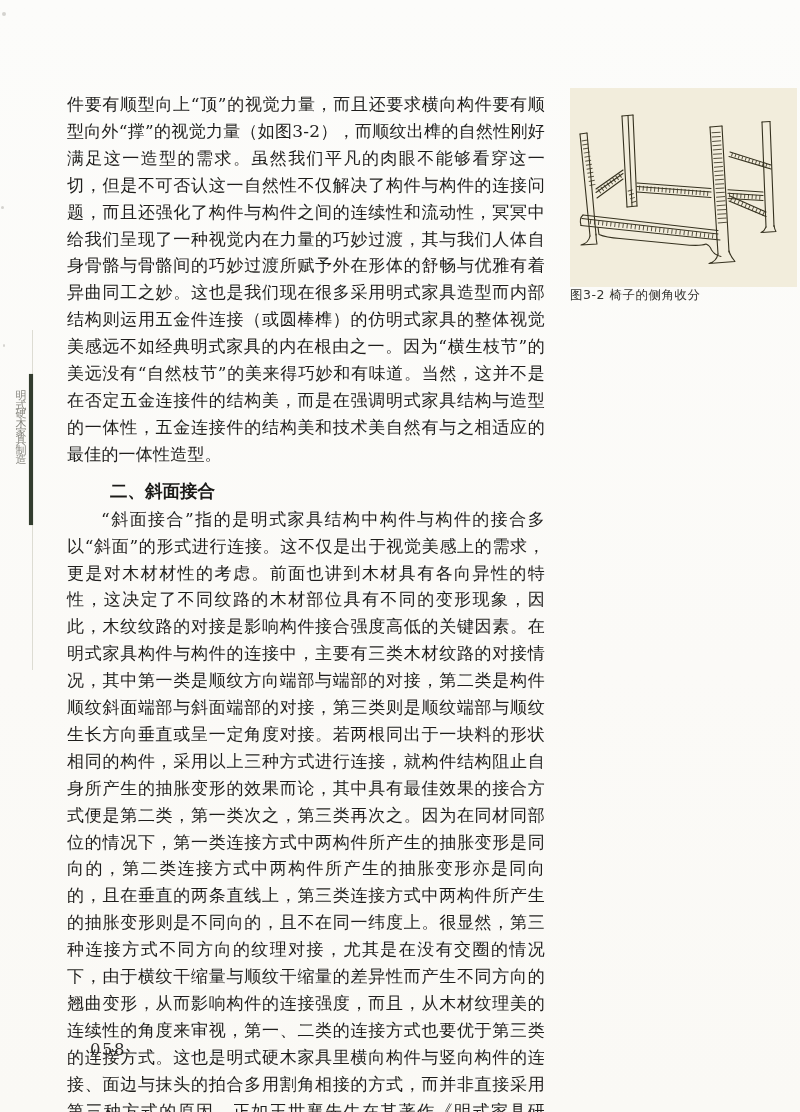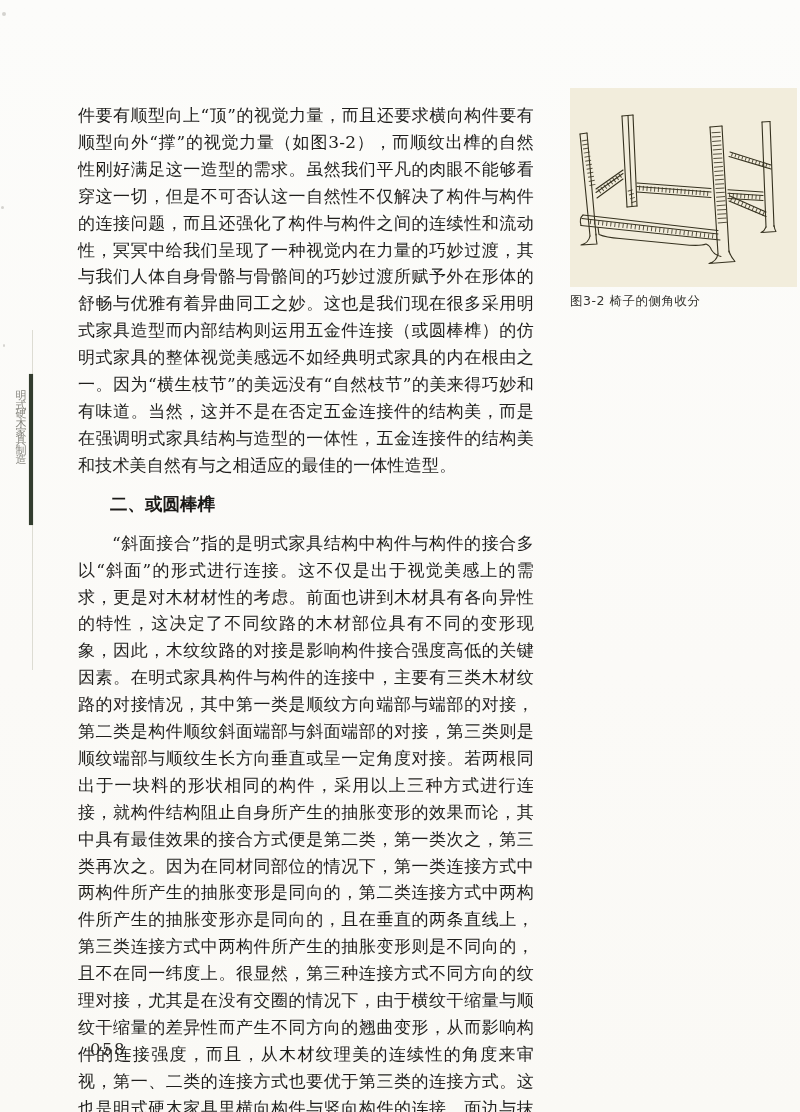--- a/index.html
+++ b/index.html
@@ -28,36 +28,36 @@
     writing-mode:vertical-rl; text-orientation:upright;
     font-size:11px; letter-spacing:9px; color:#87867f;
     font-family:"DejaVu Serif", serif;
   }
 
   
   .text-column {
     position:absolute; left:66px; top:90px; width:480px; color:#1f1e1c;
   }
   .para {
-    margin:12px; font-size:17px; line-height:26.9px;
+    margin:1px; font-size:17px; line-height:26.9px;
     text-align:justify; text-justify:inter-ideograph;
     letter-spacing:0.2px;
   }
   .para-indent { text-indent:2em; }
   .section-heading {
     margin:10px 0 0 0; font-size:17.5px; line-height:27px;
     font-weight:bold; text-indent:44px; color:#1b1a18;
   }
 
   
   .figure { position:absolute; left:570px; top:88px; margin:0; width:228px; }
   .figure-art { width:227px; height:199px; background:#f2eddc; }
   .figure-art svg { display:block; }
   .figure-caption {
-    margin-top:6px; font-size:12.5px; color:#34332e;
+    font-size:12.5px; color:#34332e;
     font-family:"DejaVu Sans", sans-serif; letter-spacing:0.5px;
     white-space:nowrap;
   }
 
   
   .page-number {
     position:absolute; left:90px; top:1040px;
     font-size:16.5px; letter-spacing:1.5px; color:#29282;
     color:#2a2927;
   }
@@ -72,21 +72,21 @@
 <body>
 
 <div class="page">
 
   <div class="spine-hairline"></div>
   <div class="spine-bar"></div>
   <div class="spine-title">明式硬木家具制造</div>
 
   <main class="text-column">
     <p class="para">件要有顺型向上“顶”的视觉力量，而且还要求横向构件要有顺型向外“撑”的视觉力量（如图3-2），而顺纹出榫的自然性刚好满足这一造型的需求。虽然我们平凡的肉眼不能够看穿这一切，但是不可否认这一自然性不仅解决了构件与构件的连接问题，而且还强化了构件与构件之间的连续性和流动性，冥冥中给我们呈现了一种视觉内在力量的巧妙过渡，其与我们人体自身骨骼与骨骼间的巧妙过渡所赋予外在形体的舒畅与优雅有着异曲同工之妙。这也是我们现在很多采用明式家具造型而内部结构则运用五金件连接（或圆棒榫）的仿明式家具的整体视觉美感远不如经典明式家具的内在根由之一。因为“横生枝节”的美远没有“自然枝节”的美来得巧妙和有味道。当然，这并不是在否定五金连接件的结构美，而是在强调明式家具结构与造型的一体性，五金连接件的结构美和技术美自然有与之相适应的最佳的一体性造型。</p>
-    <h2 class="section-heading">二、或圆棒榫</h2>
+    <h2 class="section-heading">二、斜面接合</h2>
     <p class="para para-indent">“斜面接合”指的是明式家具结构中构件与构件的接合多以“斜面”的形式进行连接。这不仅是出于视觉美感上的需求，更是对木材材性的考虑。前面也讲到木材具有各向异性的特性，这决定了不同纹路的木材部位具有不同的变形现象，因此，木纹纹路的对接是影响构件接合强度高低的关键因素。在明式家具构件与构件的连接中，主要有三类木材纹路的对接情况，其中第一类是顺纹方向端部与端部的对接，第二类是构件顺纹斜面端部与斜面端部的对接，第三类则是顺纹端部与顺纹生长方向垂直或呈一定角度对接。若两根同出于一块料的形状相同的构件，采用以上三种方式进行连接，就构件结构阻止自身所产生的抽胀变形的效果而论，其中具有最佳效果的接合方式便是第二类，第一类次之，第三类再次之。因为在同材同部位的情况下，第一类连接方式中两构件所产生的抽胀变形是同向的，第二类连接方式中两构件所产生的抽胀变形亦是同向的，且在垂直的两条直线上，第三类连接方式中两构件所产生的抽胀变形则是不同向的，且不在同一纬度上。很显然，第三种连接方式不同方向的纹理对接，尤其是在没有交圈的情况下，由于横纹干缩量与顺纹干缩量的差异性而产生不同方向的翘曲变形，从而影响构件的连接强度，而且，从木材纹理美的连续性的角度来审视，第一、二类的连接方式也要优于第三类的连接方式。这也是明式硬木家具里横向构件与竖向构件的连接、面边与抹头的拍合多用割角相接的方式，而并非直接采用第三种方式的原因。正如王世襄先生在其著作《明式家具研究》中论述：“丁字形接合也</p>
   </main>
 
   <figure class="figure">
     <div class="figure-art">
       <svg viewBox="0 0 227 199" width="227" height="199" xmlns="http://www.w3.org/2000/svg">
         <rect x="0" y="0" width="227" height="199" fill="#f2eddc"></rect>
         <g stroke="#35311f" stroke-width="1.1" fill="none" stroke-linecap="round" stroke-linejoin="round">
 
           <path d="M10,46 L20,148"></path>

